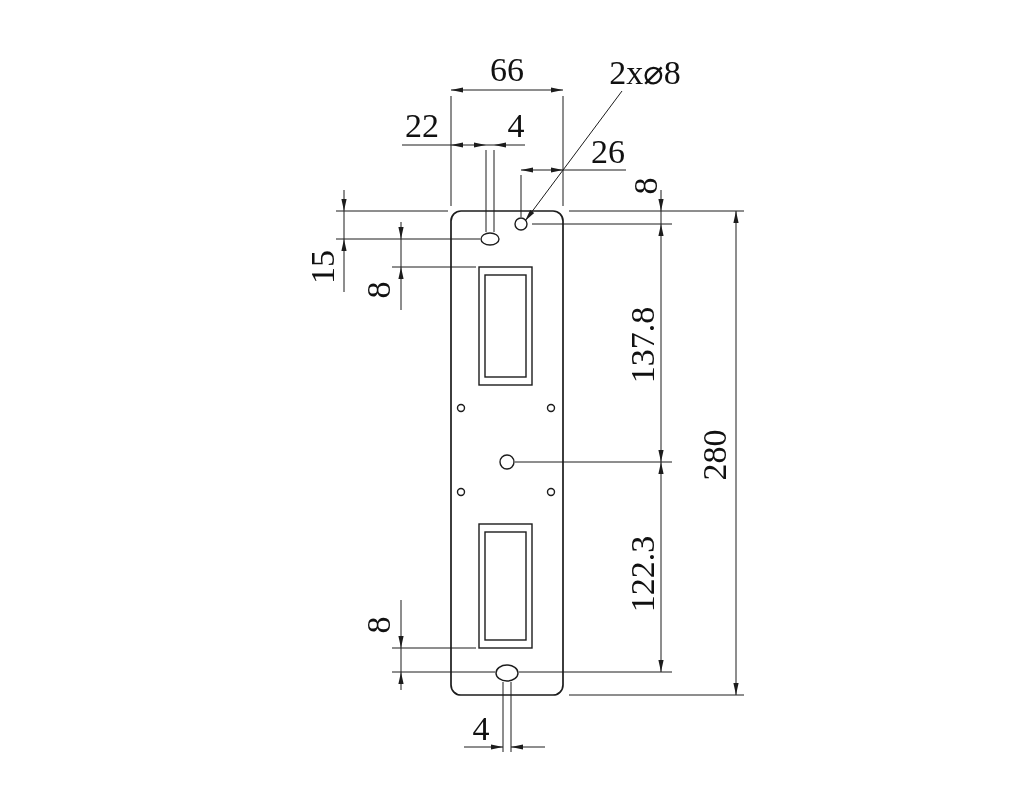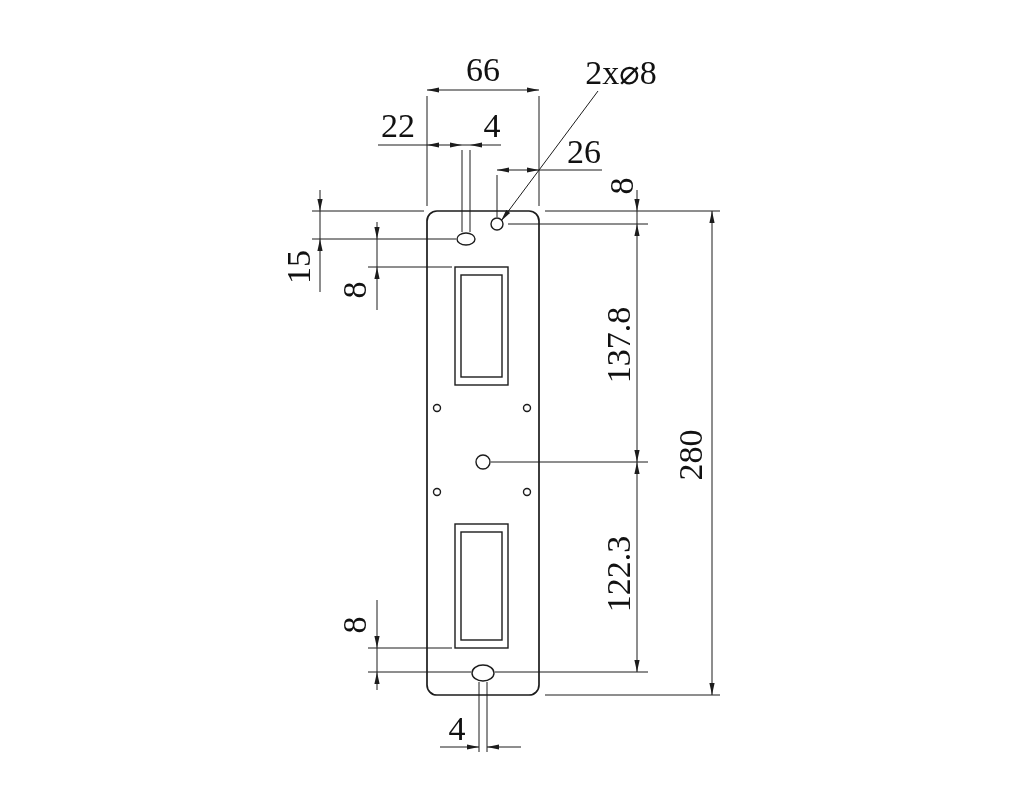--- a/index.html
+++ b/index.html
@@ -1,16 +1,16 @@
 <!DOCTYPE html>
 <html><head>
 <meta charset="utf-8">
 <style>
   html,body{margin:0;padding:0;background:#ffffff;}
-  .canvas{position:relative;width:823px;height:810px;background:#ffffff;overflow:hidden;}
+  .canvas{position:relative;width:823px;height:810px;background:#ffffff;overflow:hidden;padding-left:24px;}
   svg{display:block;}
   .geo{fill:none;stroke:#1c1c1c;stroke-width:1.7;stroke-linecap:round;}
   .geo2{fill:none;stroke:#1c1c1c;stroke-width:1.4;}
   .dim{fill:none;stroke:#1c1c1c;stroke-width:1;}
   .arr{fill:#1c1c1c;stroke:none;}
   .dimtext{font-family:"Liberation Serif","DejaVu Serif","DejaVu Sans",serif;
            font-size:34px;fill:#111111;}
 </style>
 </head>
 <body>

